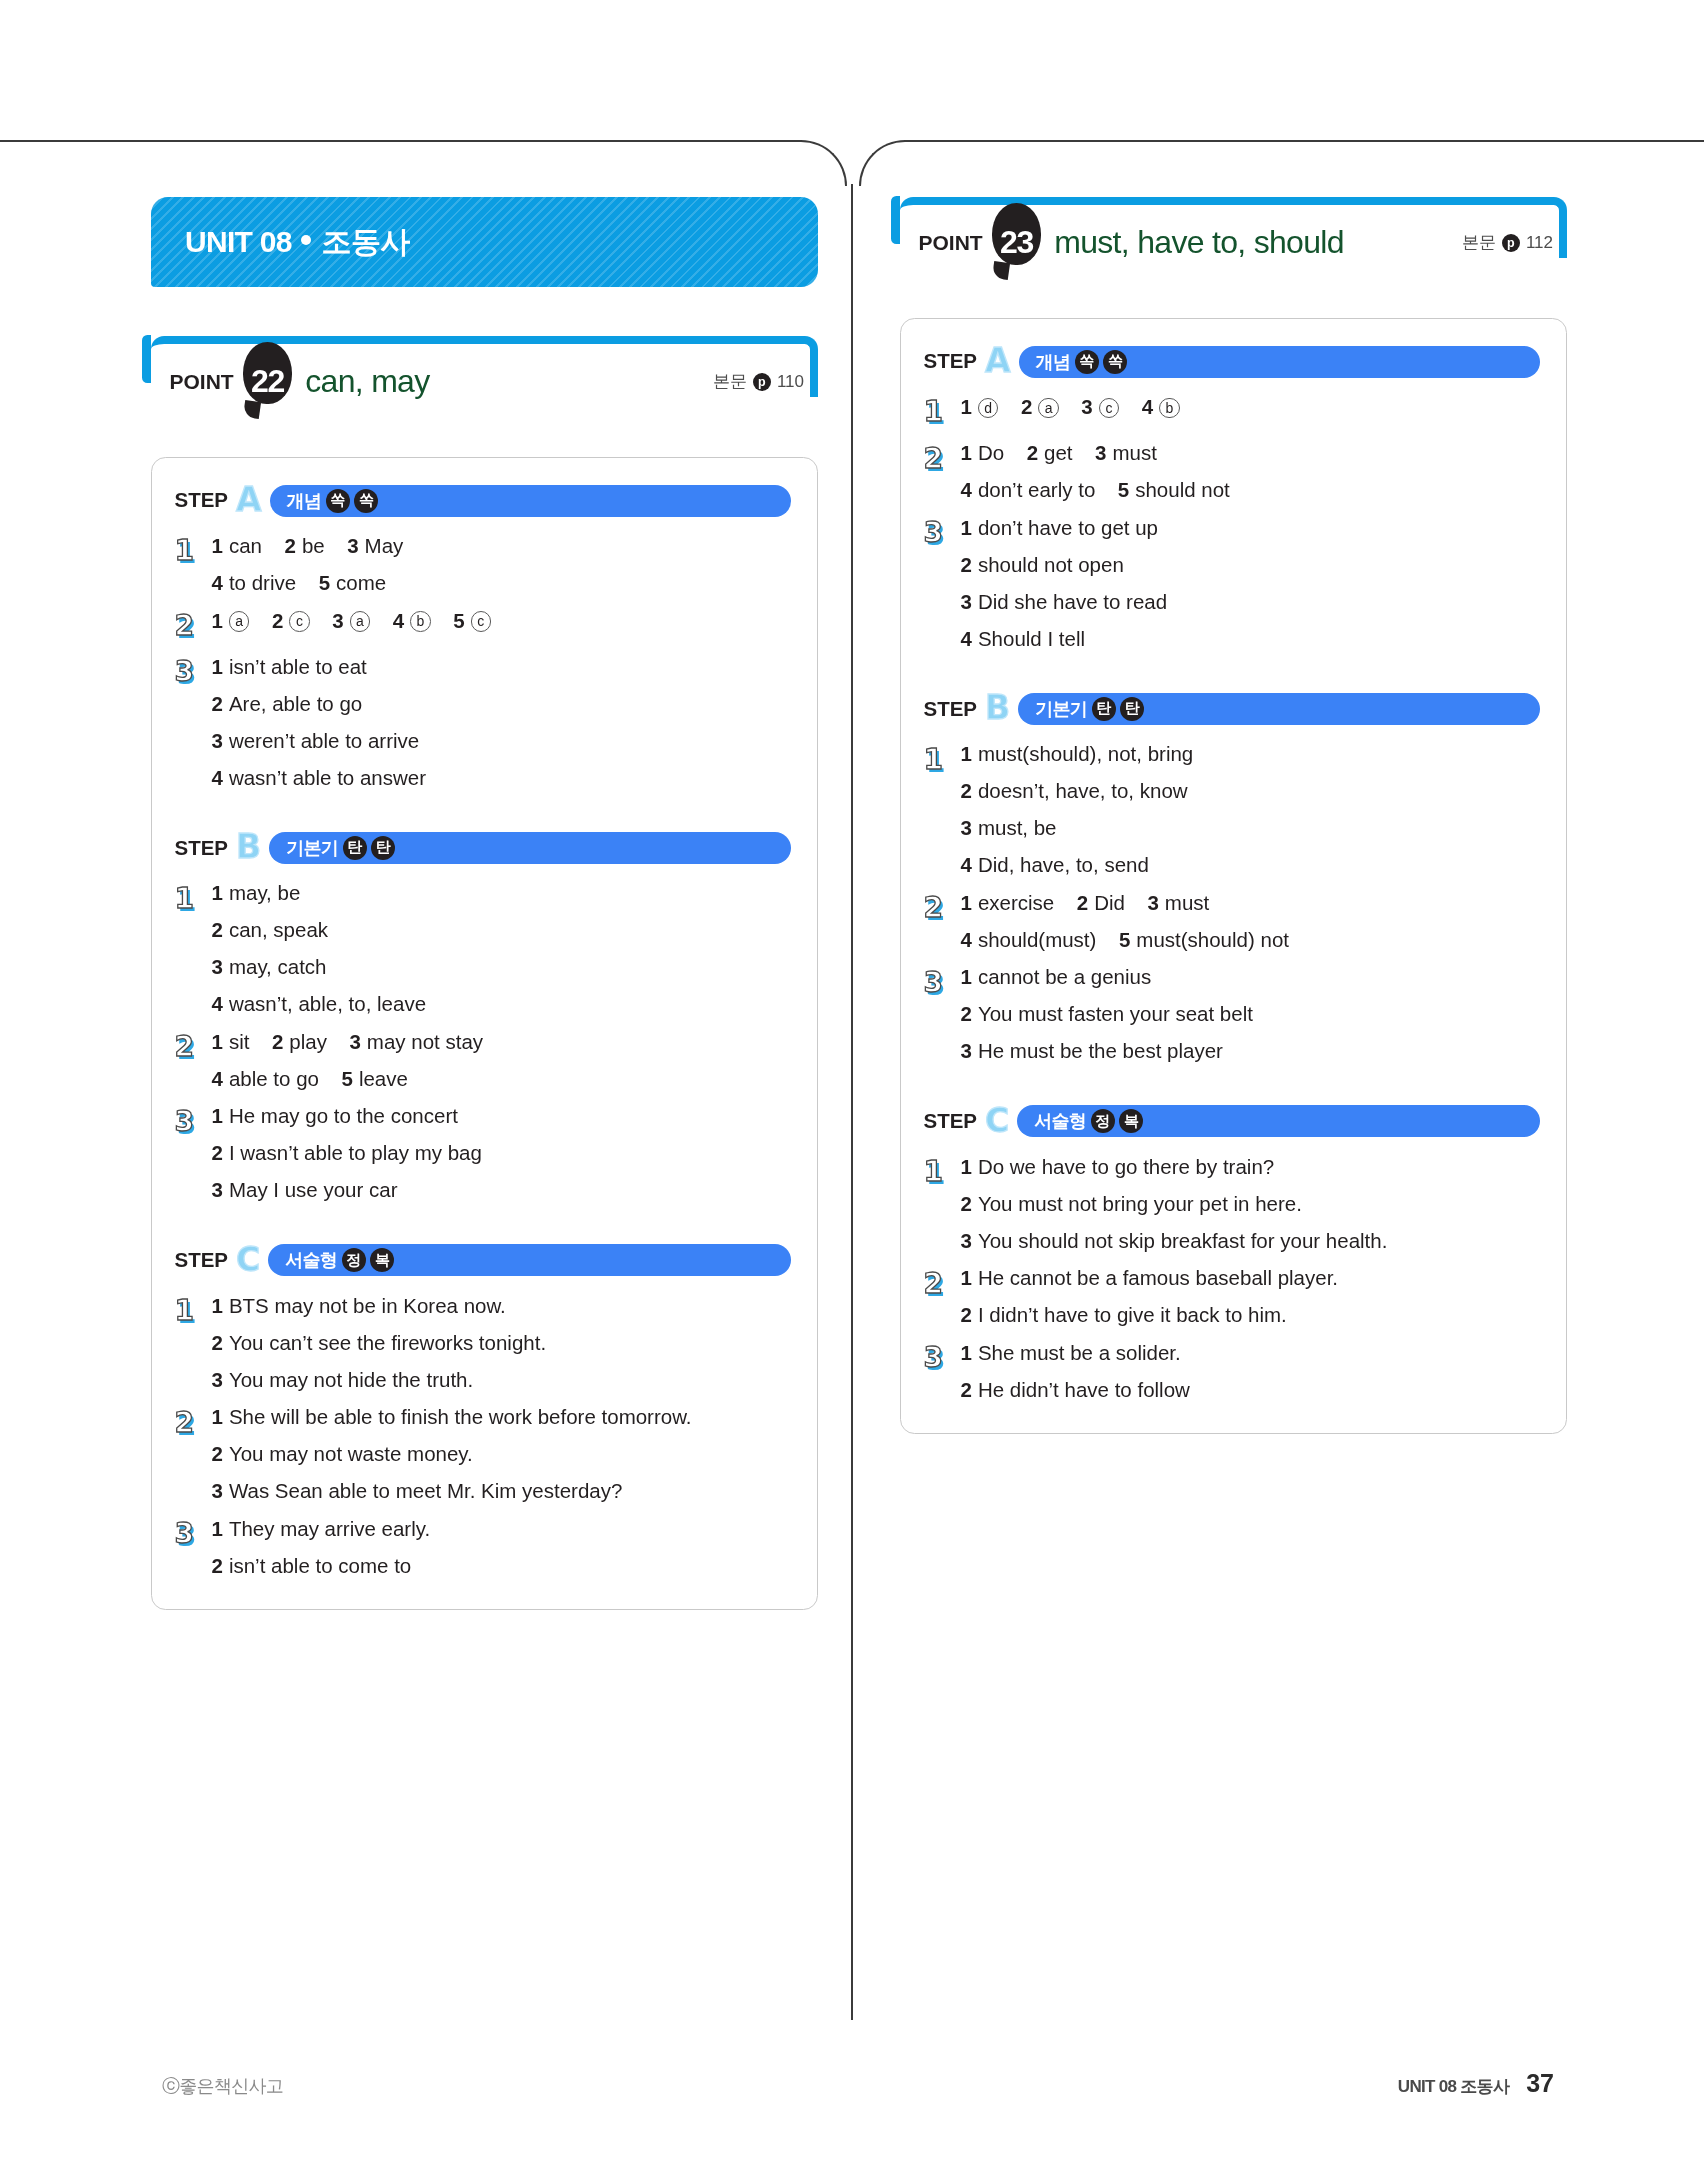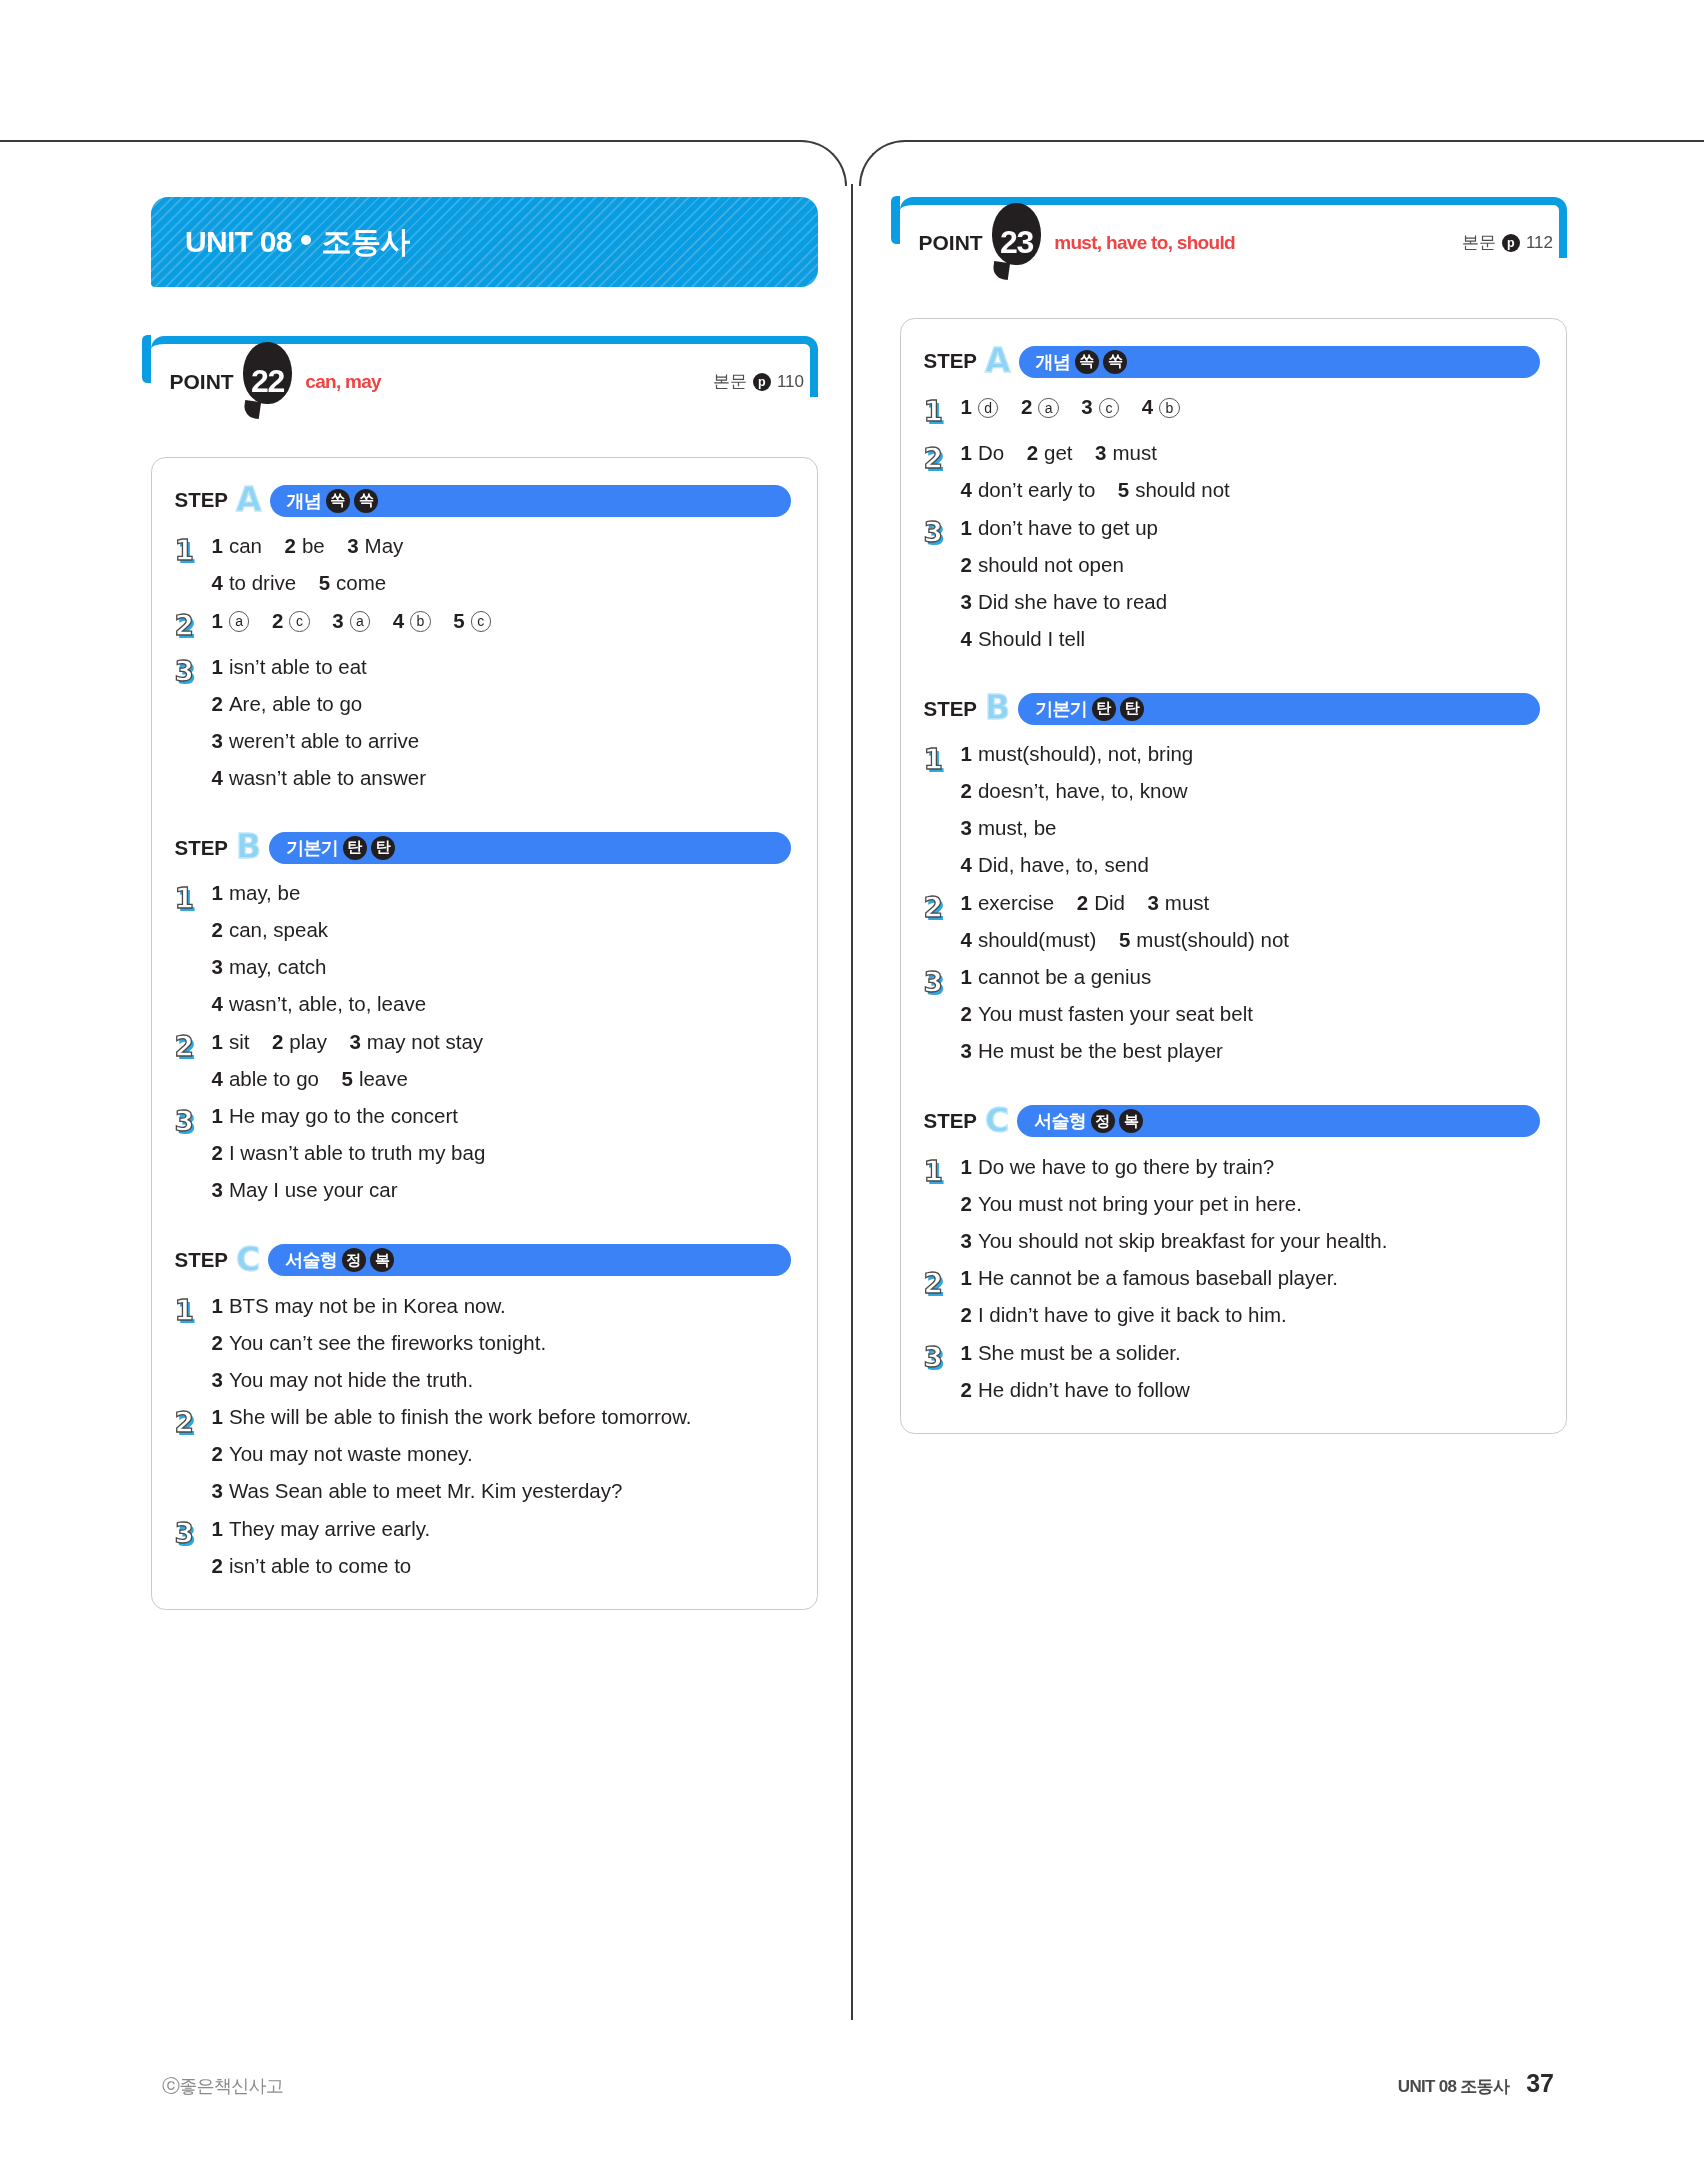--- a/index.html
+++ b/index.html
@@ -68,21 +68,21 @@
   }
   .point-num .bubble{
     position:absolute;left:4px;top:-10.6px;width:49px;height:62px;
     background:#231f20;border-radius:50% 50% 48% 48%;
   }
   .point-num .tail{
     position:absolute;left:5.3px;bottom:-8px;width:16px;height:17px;
     background:#231f20;border-radius:0 0 0 12px;transform:rotate(8deg);
   }
   .point-num span{position:relative;color:#fff;font-size:32px;font-weight:700;letter-spacing:-1.3px;}
-  .point-title{font-size:19px;font-weight:700;letter-spacing:-0.7px;color:#ef4444;margin-left:5.3px;white-space:nowrap;}
+  .point-title{font-size:32px;font-weight:400;letter-spacing:-0.7px;color:#14532d;margin-left:5.3px;white-space:nowrap;}
   .point-ref{
     margin-left:auto;padding-right:14px;font-size:17px;color:#4d4d4d;
     display:flex;align-items:center;gap:6px;white-space:nowrap;
   }
   .pbadge{
     width:18px;height:18px;border-radius:50%;background:#231f20;color:#fff;
     font-size:12.5px;font-weight:700;display:inline-flex;align-items:center;justify-content:center;
   }
 
   
@@ -236,21 +236,21 @@
           <div class="gnum">2</div>
           <div class="glines">
             <div class="aline"><span class="n">1</span><span>sit</span><span class="sp"></span><span class="n">2</span><span>play</span><span class="sp"></span><span class="n">3</span><span>may not stay</span></div>
             <div class="aline"><span class="n">4</span><span>able to go</span><span class="sp"></span><span class="n">5</span><span>leave</span></div>
           </div>
         </div>
         <div class="group">
           <div class="gnum">3</div>
           <div class="glines">
             <div class="aline"><span class="n">1</span><span>He may go to the concert</span></div>
-            <div class="aline"><span class="n">2</span><span>I wasn’t able to truth my bag</span></div>
+            <div class="aline"><span class="n">2</span><span>I wasn’t able to play my bag</span></div>
             <div class="aline"><span class="n">3</span><span>May I use your car</span></div>
           </div>
         </div>
       </div>
       <div class="step-block" style="margin-top: 41px;">
         <div class="step-bar">
           <span class="step-word">STEP</span>
           <span class="step-letter">C</span>
           <div class="step-pill">
             <span class="ko">서술형</span>

